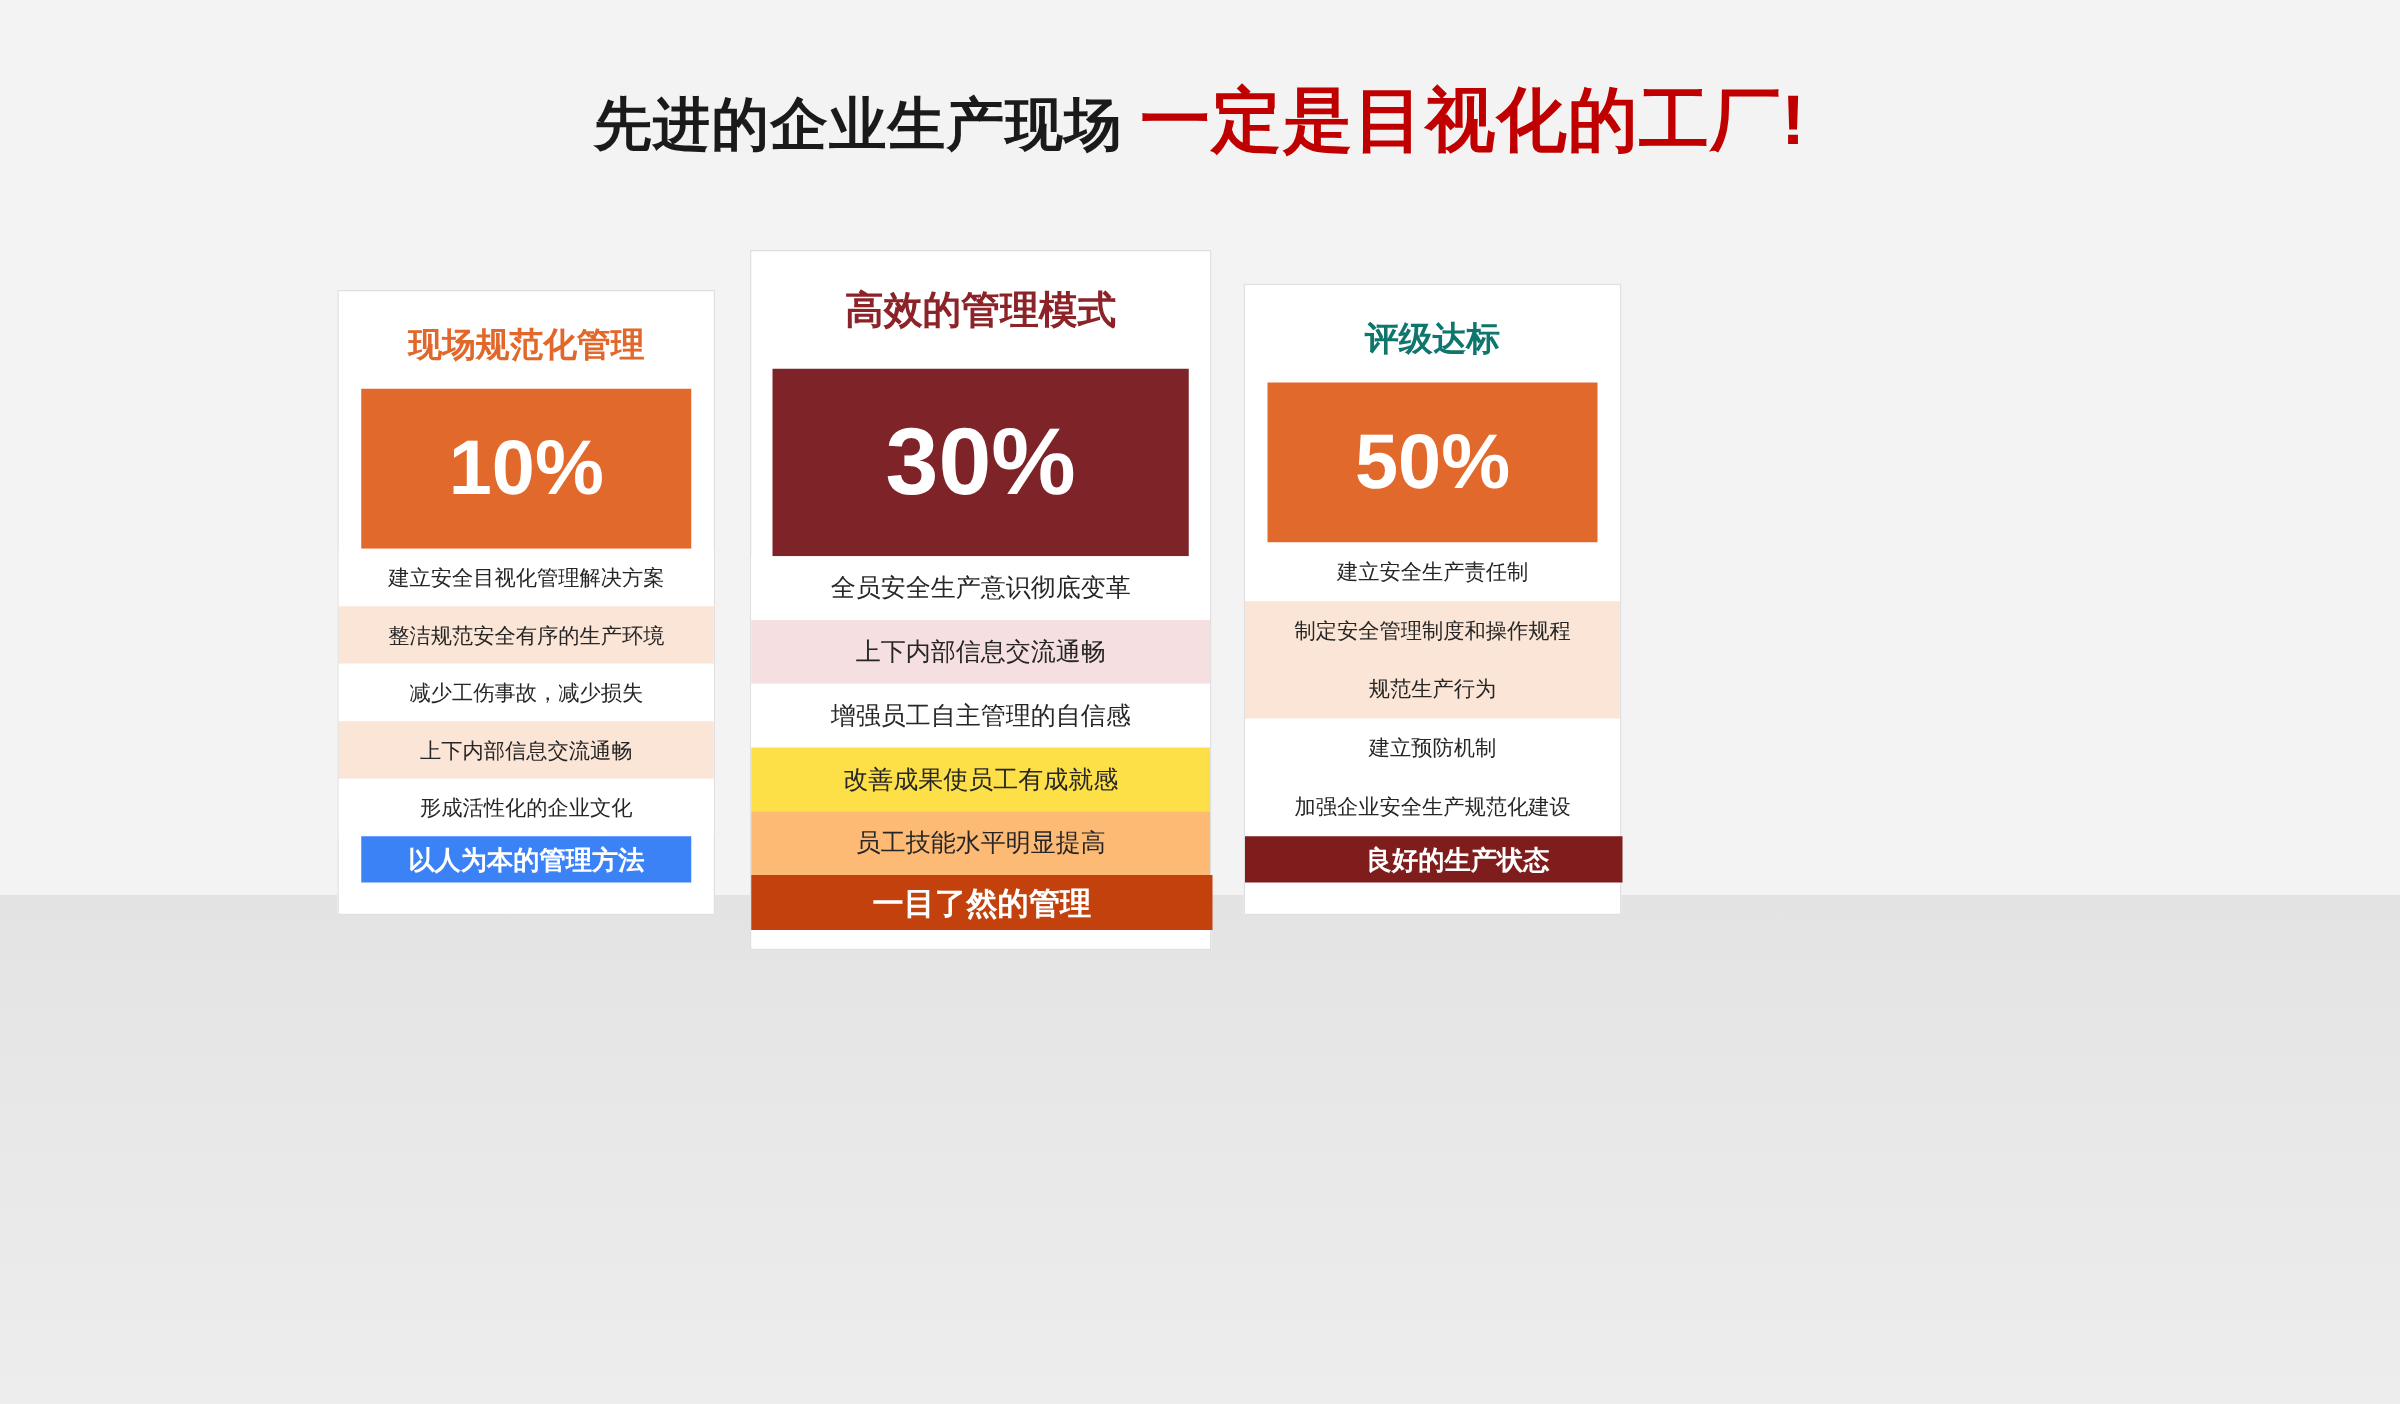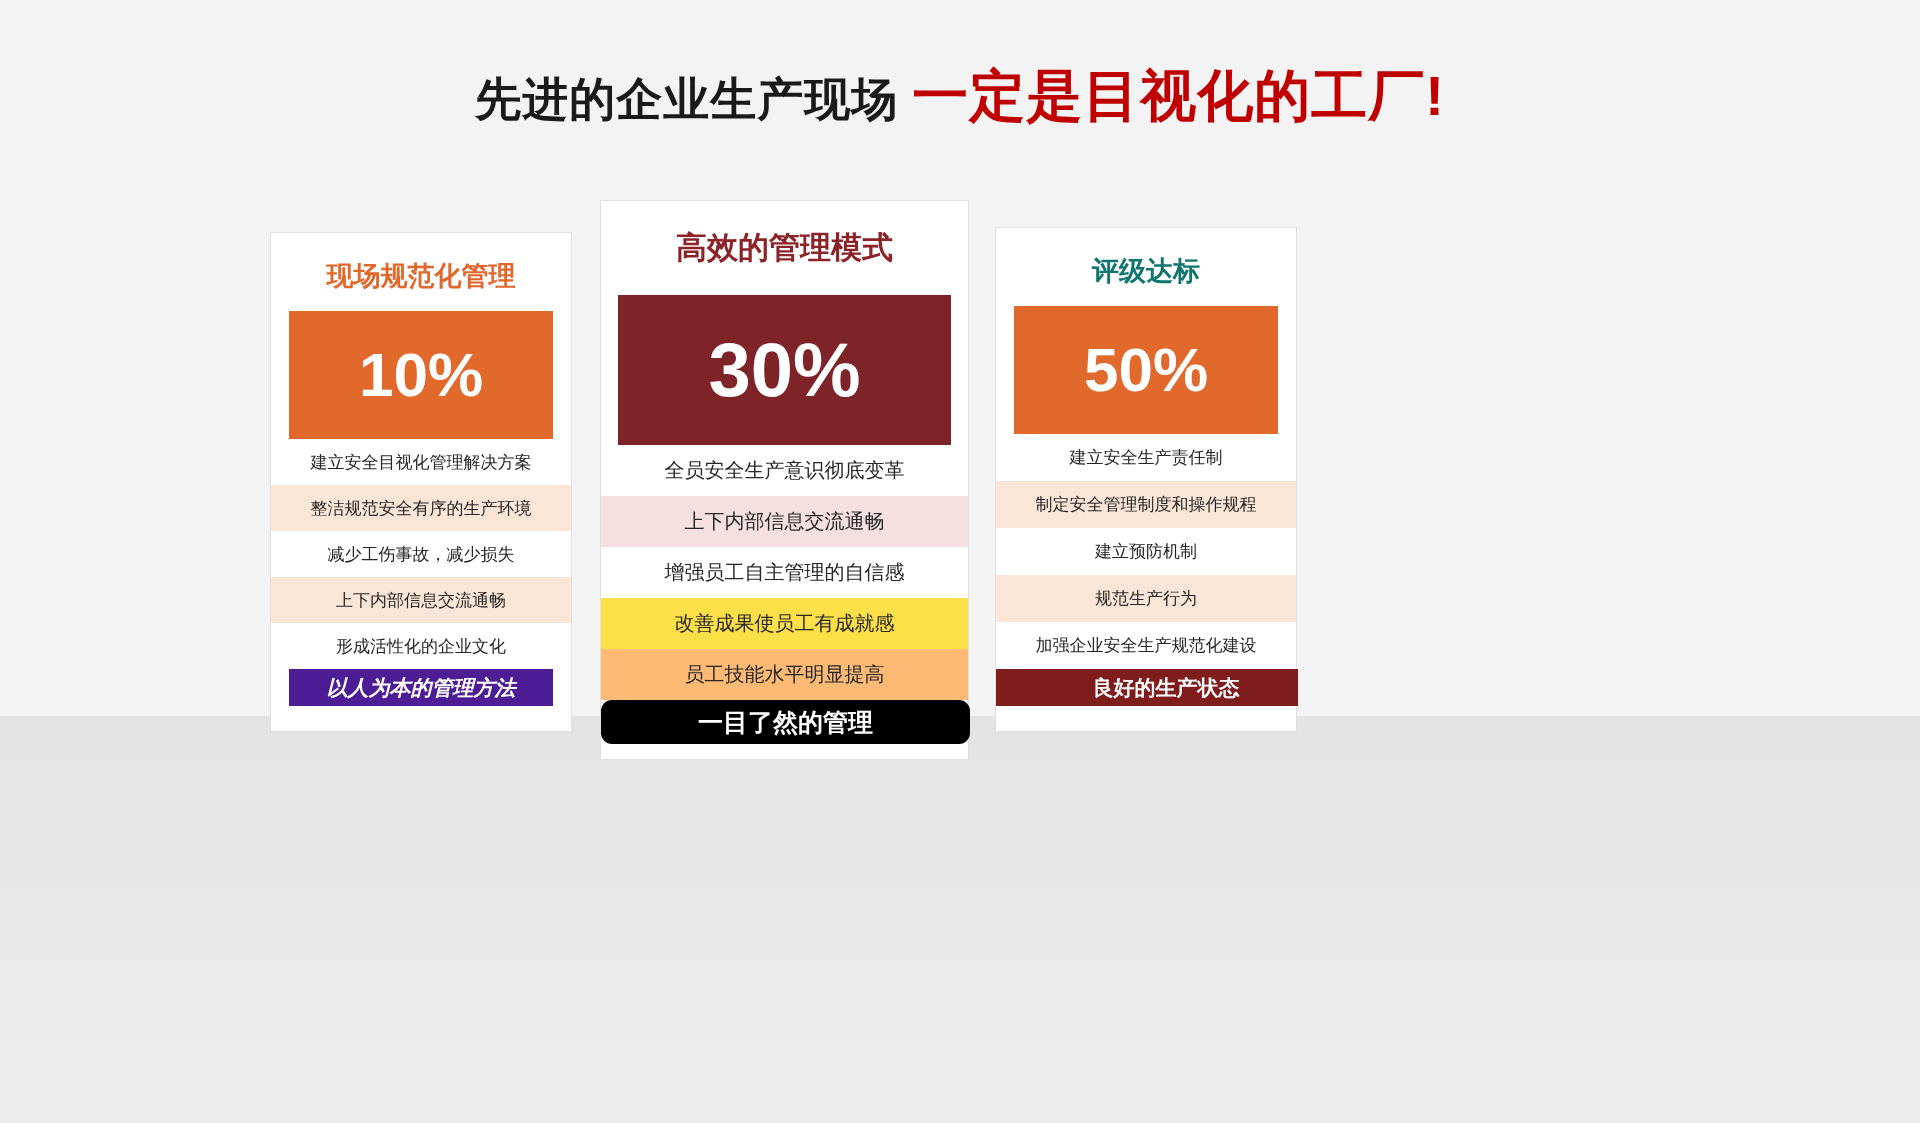--- a/index.html
+++ b/index.html
@@ -214,46 +214,46 @@
     <div class="stat-block" style="background: rgb(226, 105, 44);">
       <span>10%</span>
     </div>
     <div class="rows">
       <div class="row" style="background: rgb(255, 255, 255);">建立安全目视化管理解决方案</div>
       <div class="row" style="background: rgb(251, 229, 214);">整洁规范安全有序的生产环境</div>
       <div class="row" style="background: rgb(255, 255, 255);">减少工伤事故，减少损失</div>
       <div class="row" style="background: rgb(251, 229, 214);">上下内部信息交流通畅</div>
       <div class="row" style="background: rgb(255, 255, 255);">形成活性化的企业文化</div>
     </div>
-    <div class="footer-band" style="background: #4c1d95; font-style: italic;">以人为本的管理方法</div>
+    <div class="footer-band" style="background: #3b82f6;">以人为本的管理方法</div>
   </div>
 
   <div class="card" id="card-mid">
     <div class="card-title" style="color: rgb(140, 35, 40);">高效的管理模式</div>
     <div class="stat-block" style="background: rgb(126, 35, 40); margin-top: 32px;">
       <span>30%</span>
     </div>
     <div class="rows">
       <div class="row" style="background: rgb(255, 255, 255);">全员安全生产意识彻底变革</div>
       <div class="row" style="background: rgb(246, 223, 224);">上下内部信息交流通畅</div>
       <div class="row" style="background: rgb(255, 255, 255);">增强员工自主管理的自信感</div>
       <div class="row" style="background: #fde047;">改善成果使员工有成就感</div>
       <div class="row" style="background: #fdba74;">员工技能水平明显提高</div>
     </div>
-    <div class="footer-band" style="background: #000000; border-radius: 11px;">一目了然的管理</div>
+    <div class="footer-band" style="background: #c2410c;">一目了然的管理</div>
   </div>
 
   <div class="card" id="card-right">
     <div class="card-title" style="color: #0f766e;">评级达标</div>
     <div class="stat-block" style="background: rgb(226, 105, 44);">
       <span>50%</span>
     </div>
     <div class="rows">
       <div class="row" style="background: rgb(255, 255, 255);">建立安全生产责任制</div>
       <div class="row" style="background: rgb(251, 229, 214);">制定安全管理制度和操作规程</div>
+      <div class="row" style="background: rgb(251, 229, 214);">规范生产行为</div>
       <div class="row" style="background: rgb(255, 255, 255);">建立预防机制</div>
-      <div class="row" style="background: rgb(251, 229, 214);">规范生产行为</div>
       <div class="row" style="background: rgb(255, 255, 255);">加强企业安全生产规范化建设</div>
     </div>
     <div class="footer-band" style="background: #7f1d1d; padding-left: 38px;">良好的生产状态</div>
   </div>
 
 </div>
 
 </body></html>

